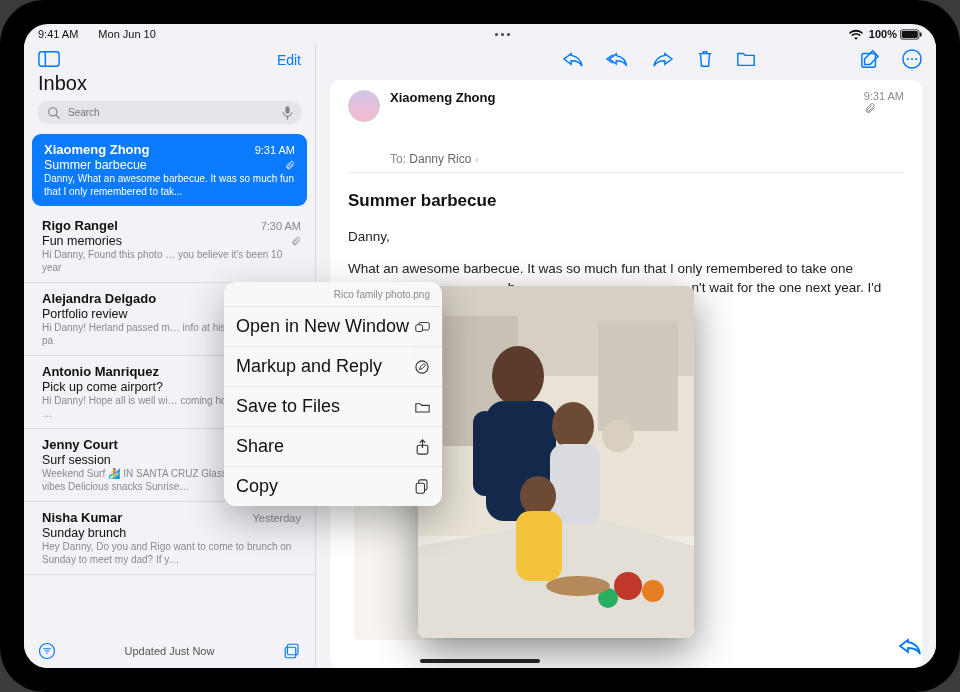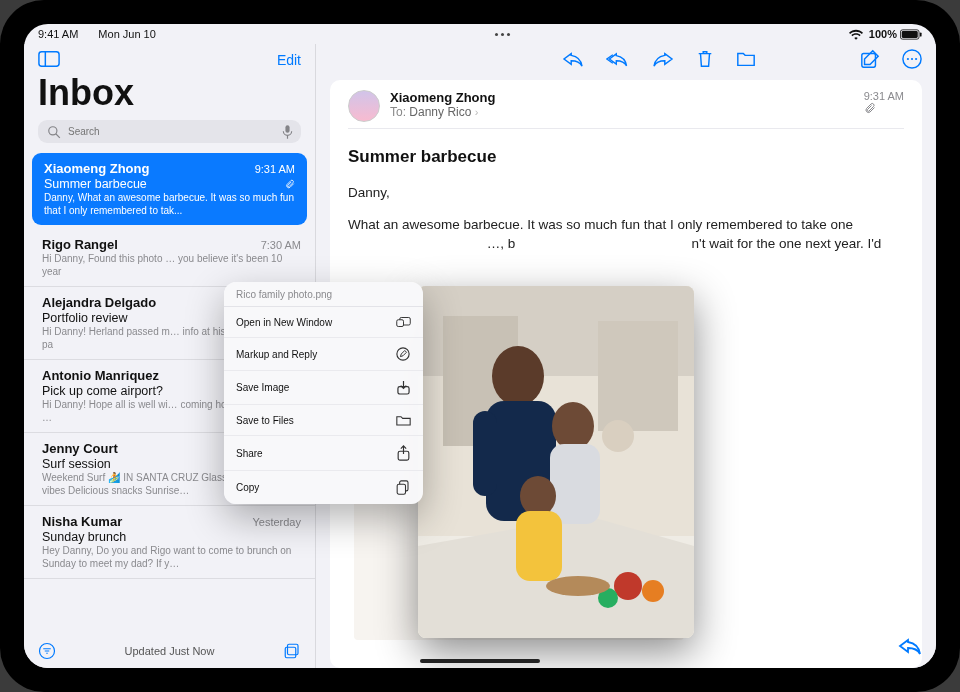--- a/index.html
+++ b/index.html
@@ -70,22 +70,22 @@
     position: relative;
   }
   .sb-top {
     display: flex;
     align-items: flex-end;
     justify-content: space-between;
     padding: 6px 14px 0 14px;
   }
   .sb-btn { color: #007aff; font-size: 14px; display:flex; align-items:center; }
   .sb-title {
-    font-size: 36px;
-    font-weight: 700;
+    font-size: 20px;
+    font-weight: 400;
     padding: 4px 14px 6px 14px;
     color: #111;
   }
   .search {
     margin: 0 14px 6px 14px;
     position: relative;
   }
   .search input {
     width: 100%;
     background: #e4e4ea;
@@ -156,21 +156,21 @@
     background: #fff;
     border-radius: 10px;
     flex:1;
     padding: 10px 18px;
     overflow: hidden;
     position: relative;
   }
   .msg-head { display:flex; align-items:flex-start; gap:10px; border-bottom:1px solid #e9e9ee; padding-bottom:6px; }
   .avatar { width:32px; height:32px; border-radius:50%; background: linear-gradient(#d1c4e9,#f8bbd0); border:1px solid #ccc; }
   .msg-from { font-weight:600; font-size:13px; color:#111; }
-  .msg-to { font-size:12px; color:#888; }
+  .msg-to { font-size:12px; color:#888;margin-top:47px; }
   .msg-to span.name { color:#666; }
   .chev { color:#bbb; font-size: 11px; }
   .msg-time { margin-left:auto; text-align:right; font-size:11px; color:#8a8a8e; }
   .msg-time .clipi { color:#8a8a8e; }
 
   .msg-subj { font-weight:700; font-size:17px; margin: 18px 0 16px 0; color:#111; }
   .msg-body { font-size: 13.5px; color:#222; line-height:1.45; }
   .msg-body p { margin-bottom: 12px; }
 
   .photo {
@@ -195,40 +195,41 @@
     height: 300px;
     background:#f7f4f0;
     border-radius: 4px;
     z-index: 5;
   }
 
   .ctx {
     position: absolute;
     left: 200px;
     top: 258px;
-    width: 199px;
+    width: 218px;
     background: rgba(248,248,250,0.98);
     border-radius: 12px;
     box-shadow: 0 14px 38px rgba(0,0,0,0.3);
     z-index: 50;
     backdrop-filter: blur(10px);
     overflow:hidden;
+    text-align:right;
   }
   .ctx .fname {
     font-size: 10px;
     color: #8a8a8e;
     padding: 7px 12px 6px 12px;
     border-bottom: 1px solid #e3e3e8;
   }
   .ctx .item {
     display:flex;
     justify-content:space-between;
     align-items:center;
     padding: 9px 12px;
-    font-size: 10px;
+    font-size: 18px;
     color:#111;
     border-bottom: 1px solid #eaeaee;
     cursor:pointer;
   }
   .ctx .item:last-child { border-bottom:none; }
   .ctx .iicon { color:#333; width:16px; display:flex; justify-content:center; }
 
   .reply-fab {
     position:absolute;
     right: 14px;
@@ -334,20 +335,28 @@
                   </svg>
               </span>
             </div>
             <div class="prev">Danny, What an awesome barbecue. It was so much fun that I only remembered to tak...</div>
           </div>
 
           <div class="row">
             <div class="top">
               <span class="from">Rigo Rangel</span>
               <span class="time">7:30 AM</span>
+            </div>
+            <div class="subj">
+              <span>Fun memories</span>
+              <span style="margin-left:auto;">
+                <svg class="icon clip" viewBox="0 0 24 24">
+                    <path d="M21 11l-9 9a5 5 0 01-7-7l9-9a3.5 3.5 0 015 5l-9 9a2 2 0 01-3-3l8-8" fill="none" stroke="#8a8a8e" stroke-width="2"></path>
+                  </svg>
+              </span>
             </div>
             <div class="prev">Hi Danny, Found this photo … you believe it's been 10 year</div>
           </div>
 
           <div class="row">
             <div class="top">
                 <span class="from">Alejandra Delgado</span>
                 <span class="time"></span>
               </div>
             <div class="subj">Portfolio review</div>
@@ -534,29 +543,20 @@
       <div class="item">
         <span>Markup and Reply</span>
         <span class="iicon">
             <svg width="14" height="14" viewBox="0 0 16 16">
               <circle cx="8" cy="8" r="7" fill="none" stroke="#333" stroke-width="1.3"></circle>
               <path d="M5 11l1-3 4-4 2 2-4 4-3 1z" fill="none" stroke="#333" stroke-width="1.1"></path>
             </svg>
           </span>
       </div>
       <div class="item">
-        <span>Save Image</span>
-        <span class="iicon">
-            <svg width="13" height="15" viewBox="0 0 14 16">
-              <rect x="1" y="7" width="12" height="8" rx="2" fill="none" stroke="#333" stroke-width="1.3"></rect>
-              <path d="M7 1v8M4 6l3 3 3-3" fill="none" stroke="#333" stroke-width="1.3"></path>
-            </svg>
-          </span>
-      </div>
-      <div class="item">
         <span>Save to Files</span>
         <span class="iicon">
             <svg width="15" height="12" viewBox="0 0 18 14">
               <path d="M1 3h5l2 2h9v8H1z" fill="none" stroke="#333" stroke-width="1.3"></path>
             </svg>
           </span>
       </div>
       <div class="item">
         <span>Share</span>
         <span class="iicon">

